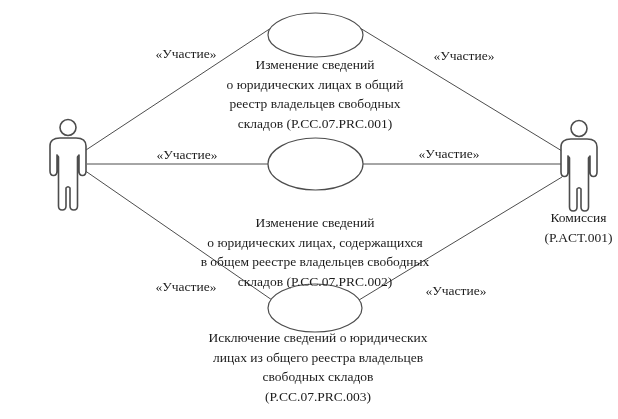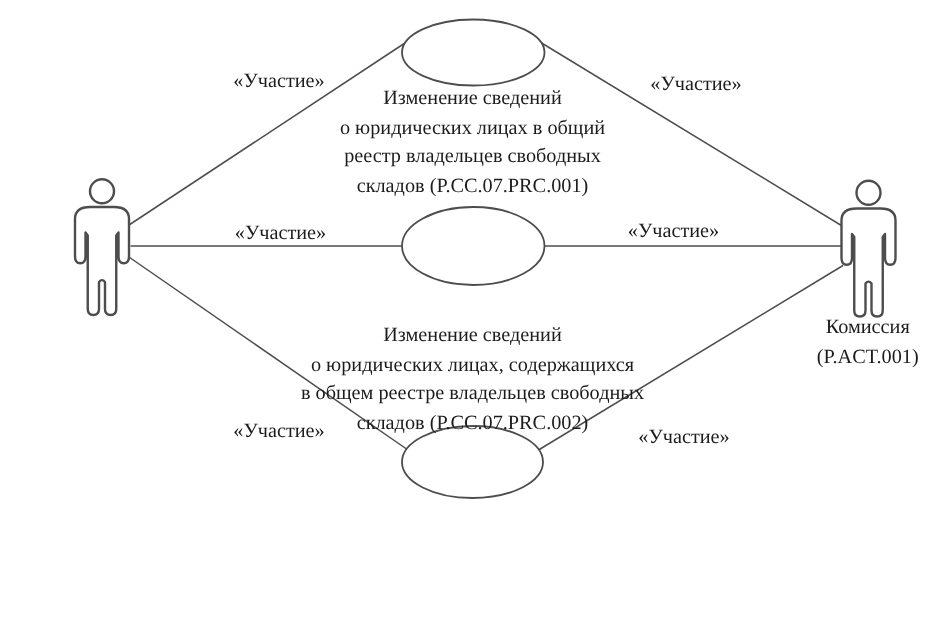--- a/index.html
+++ b/index.html
@@ -76,17 +76,21 @@
   <div class="stereo" style="left:416px; top:283px; width:80px;">«Участие»</div>
 
   <div class="lbl" style="left:165px; top:55px;  width:300px;">Изменение сведений
 о юридических лицах в общий
 реестр владельцев свободных
 складов (P.CC.07.PRC.001)</div>
   <div class="lbl" style="left:165px; top:188px; width:300px;margin-top:25px;">Изменение сведений
 о юридических лицах, содержащихся
 в общем реестре владельцев свободных
 складов (P.CC.07.PRC.002)</div>
+  <div class="lbl" style="left:168px; top:328px; width:300px;">Исключение сведений о юридических
+лицах из общего реестра владельцев
+свободных складов
+(P.CC.07.PRC.003)</div>
 
   <div class="lbl" style="left:518px; top:208px; width:121px;">Комиссия
 (P.ACT.001)</div>
 
 </div>
 
 </body></html>

